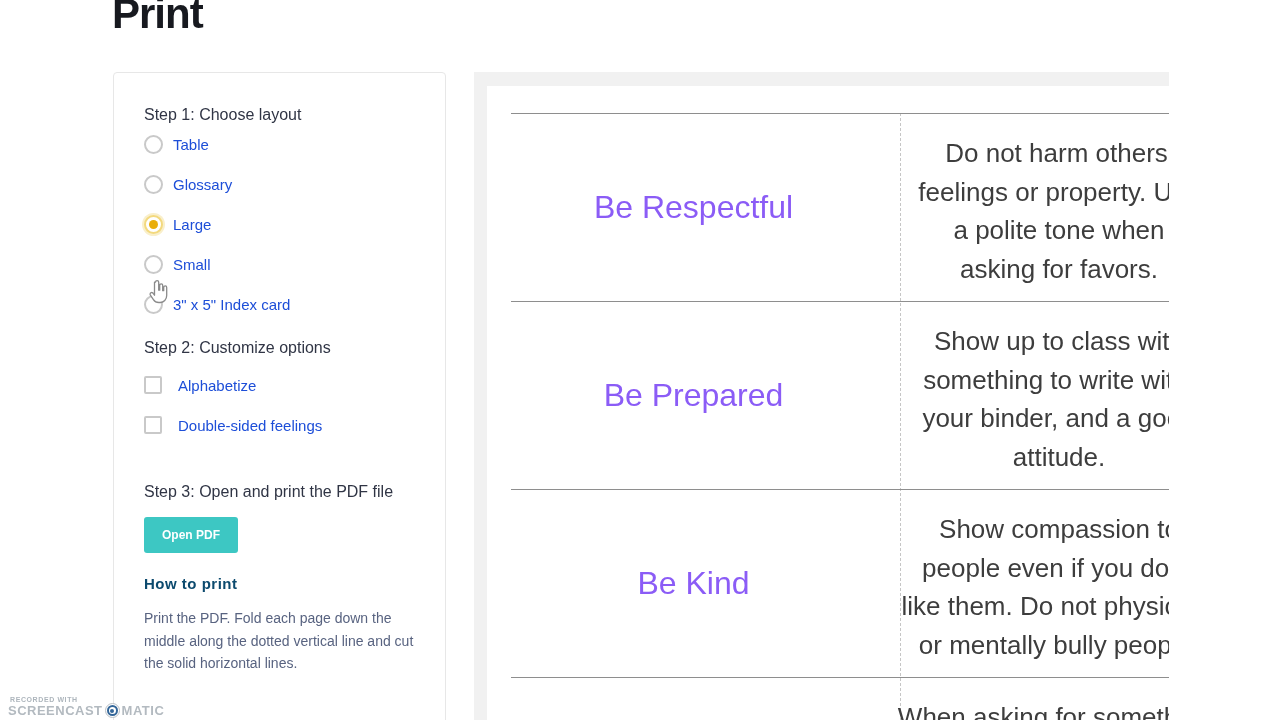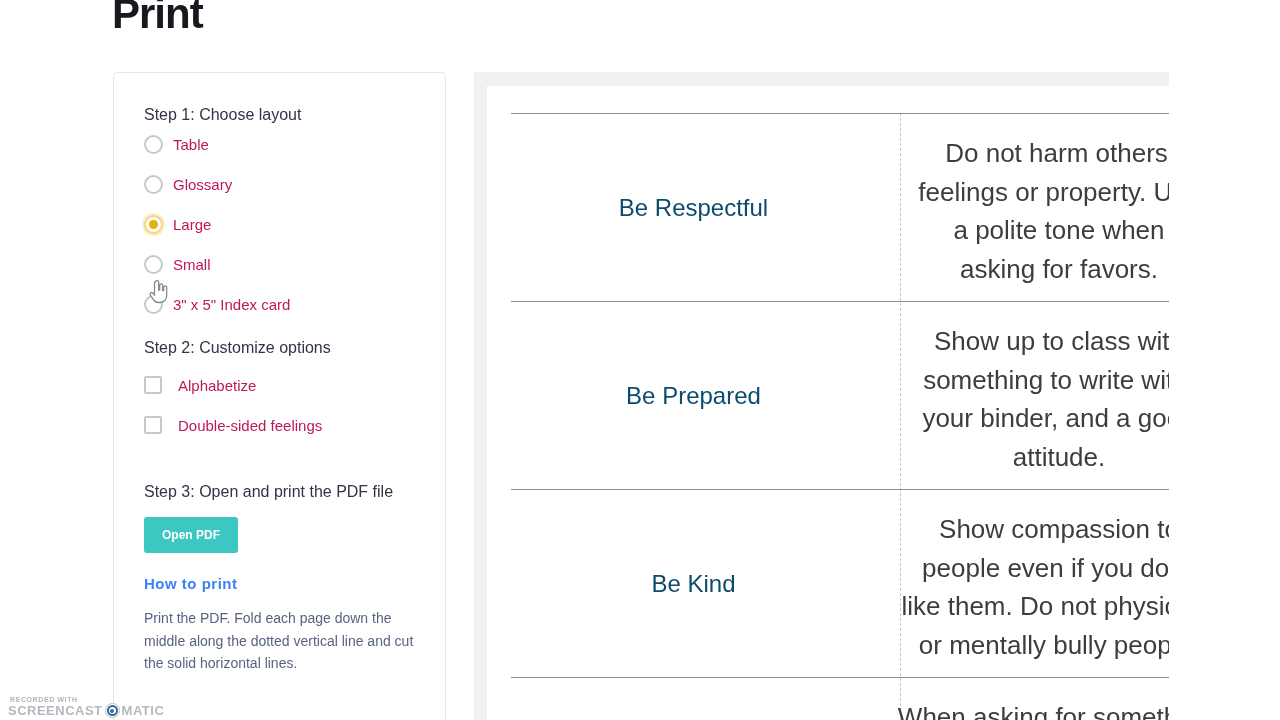--- a/index.html
+++ b/index.html
@@ -16,50 +16,50 @@
     padding: 32px 28px 0 30px; }
   .step-heading { font-size: 16px; font-weight: 400; color: #303545; line-height: 19px; }
   .step-heading.wrap { line-height: 21px; max-width: 280px; margin-top: 36px; }
   .option-row { height: 40px; display: flex; align-items: center; cursor: pointer; }
   .option-row:first-of-type { margin-top: 16px; }
   .radio { width: 19px; height: 19px; border-radius: 50%; border: 2px solid #c9c9c9;
     background: #fff; margin-right: 10px; flex: 0 0 auto; position: relative; }
   .radio.selected { border-color: #f3d97e; box-shadow: 0 0 0 2px #f9efcb; }
   .radio.selected::after { content: ""; position: absolute; left: 3px; top: 3px;
     width: 9px; height: 9px; border-radius: 50%; background: #e9ae0b; }
-  .option-label { font-size: 15px; color: #be185d; }
+  .option-label { font-size: 15px; color: #1d4ed8; }
   .step2-heading { margin-top: 14px; }
   .check-row { height: 40px; display: flex; align-items: center; cursor: pointer; }
   .check-row.first { margin-top: 8px; }
   .checkbox { width: 18px; height: 18px; border: 2px solid #c9c9c9; border-radius: 2px;
     background: #fff; margin-right: 16px; flex: 0 0 auto; }
   .step3-heading { margin-top: 14px; }
   .open-pdf-btn { margin-top: 15px; display: inline-block; background: #3dc7c3;
     color: #ffffff; font-size: 12px; font-weight: 700; border: none; border-radius: 3px;
     padding: 11px 18px; cursor: pointer; font-family: "Liberation Sans", sans-serif; }
-  .howto-heading { margin-top: 22px; font-size: 15px; font-weight: 700; color: #3b82f6;
+  .howto-heading { margin-top: 22px; font-size: 15px; font-weight: 700; color: #0c4a6e;
     letter-spacing: 0.5px; }
   .howto-body { margin-top: 15px; font-size: 14px; color: #586380; line-height: 22.5px;
     max-width: 270px; }
 
   
   .cursor-hand { position: absolute; left: 147px; top: 279px; width: 24px; height: 26px;
     z-index: 50; pointer-events: none; }
 
   
   .preview-panel { position: absolute; left: 474px; top: 72px; width: 695px; height: 648px;
     background: #f1f1f1; overflow: hidden; }
   .preview-page { position: absolute; left: 13px; top: 14px; width: 790px; height: 700px;
     background: #ffffff; }
   .fold-line { position: absolute; left: 413px; top: 27px; height: 673px; width: 0;
     border-left: 1px dashed #c6c6c6; }
   .card-rows { position: absolute; left: 24px; top: 27px; width: 731px; }
   .card-row { height: 188px; border-top: 1px solid #8e8e8e; display: flex; }
   .term-cell { width: 365px; display: flex; align-items: center; justify-content: center;
-    font-size: 24px; color: #0c4a6e; }
+    font-size: 32px; color: #8b5cf6; }
   .def-cell { width: 366px; padding-top: 20px; display: flex; flex-direction: column;
     align-items: center; font-size: 26px; line-height: 38.5px; color: #3d3d3d; }
   .def-line { white-space: nowrap; }
 
   
   .watermark { position: absolute; left: 8px; top: 696px; z-index: 60; }
   .wm-top { font-size: 7px; font-weight: 700; letter-spacing: 0.6px; color: #adb5bc;
     text-shadow: 1px 0 #fff, -1px 0 #fff, 0 1px #fff, 0 -1px #fff; margin-left: 2px; }
   .wm-bottom { display: flex; align-items: flex-start; gap: 2px; margin-top: 0px; }
   .wm-text { font-size: 13px; font-weight: 700; letter-spacing: 0.5px; color: #b3bac0;

